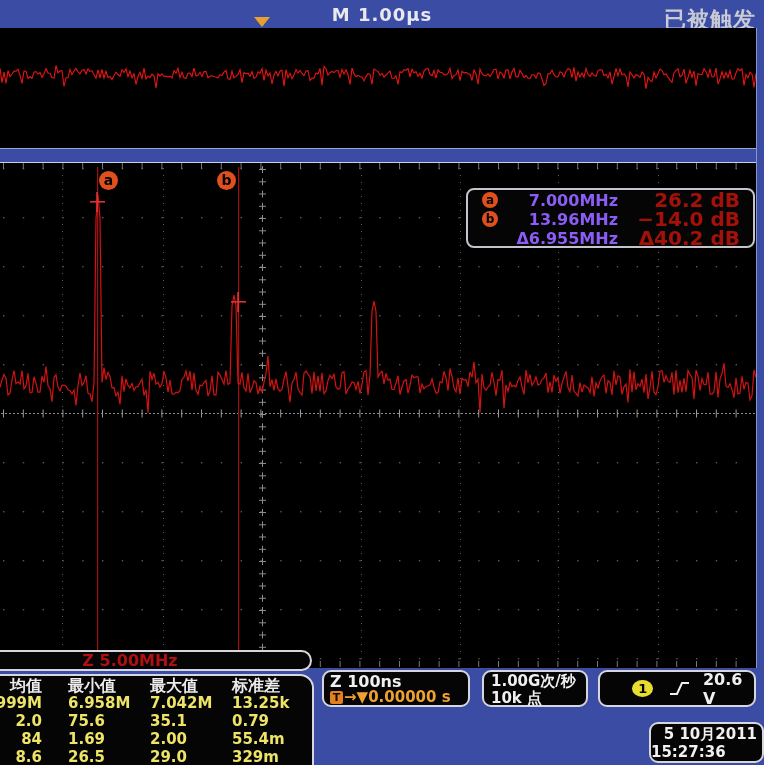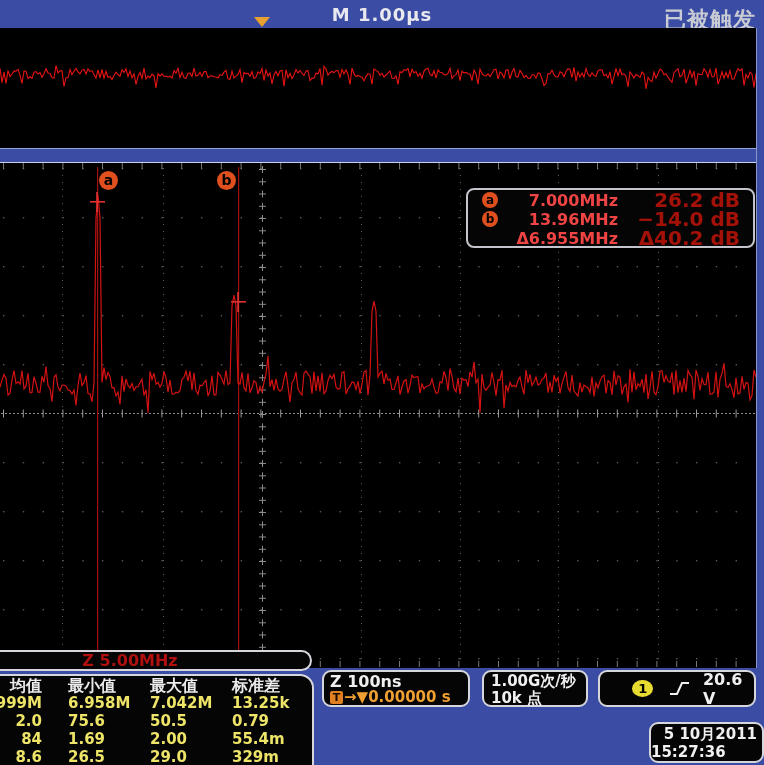--- a/index.html
+++ b/index.html
@@ -20,21 +20,21 @@
   #midband{left:0;top:148px;width:764px;height:15px;background:#3A4CA4;border-top:1px solid #96A4DC;border-bottom:1px solid #C8D0F0;box-sizing:border-box;}
   #fftwin{left:0;top:163px;width:757px;height:505px;background:#000;}
   #rightstrip{right:0;top:28px;width:7px;height:640px;background:#3A4CA4;border-left:1px solid #8A96C8;}
   
   .pkmark{position:absolute;width:19px;height:19px;border-radius:50%;background:#E0501E;color:#000;font-size:14px;line-height:19px;text-align:center;}
   
   #readout{left:466px;top:188px;width:289px;height:60px;background:#050505;border:2px solid #C4C4CC;border-radius:8px;box-sizing:border-box;}
   .ro-row{display:flex;align-items:center;height:18px;margin-top:1px;}
   .ro-dot{width:16px;height:16px;border-radius:50%;background:#E0501E;color:#000;font-size:12px;line-height:16px;text-align:center;margin-left:14px;flex:none;}
   .ro-spacer{width:16px;margin-left:14px;flex:none;}
-  .ro-freq{width:120px;text-align:right;color:#ef4444;font-size:16px;flex:none;}
+  .ro-freq{width:120px;text-align:right;color:#8b5cf6;font-size:16px;flex:none;}
   .ro-level{flex:1;text-align:right;padding-right:13px;color:#A31108;font-size:20px;}
   
   #zbar{left:-22px;top:650px;width:334px;height:21px;background:#050505;border:2px solid #D6D6DC;border-radius:11px;box-sizing:border-box;text-align:center;color:#B01010;font-size:16px;line-height:17px;padding-right:30px;}
   #mpanel{left:-22px;top:674px;width:336px;height:104px;background:#050505;border:2px solid #D6D6DC;border-top-right-radius:14px;box-sizing:border-box;}
   .mcell{position:absolute;white-space:nowrap;}
   .mhead{color:#ECECEC;font-size:16px;}
   .mval{color:#EDE468;font-size:15px;}
   .statbox{position:absolute;top:670px;height:37px;background:#050505;border:2px solid #D6D6DC;border-radius:9px;box-sizing:border-box;color:#F0F0F0;}
   #box-zoomtime{left:322px;width:148px;padding:1px 0 0 6px;}
   #zt-line1{font-size:16px;line-height:17px;color:#F0F0F0;}
@@ -1299,21 +1299,21 @@
       <span class="mcell mhead" style="right: 270px; top: 0px;">均值</span>
       <span class="mcell mhead" style="left: 88px; top: 0px;">最小值</span>
       <span class="mcell mhead" style="left: 170px; top: 0px;">最大值</span>
       <span class="mcell mhead" style="left: 252px; top: 0px;">标准差</span>
       <span class="mcell mval" style="right: 270px; top: 18px;">999M</span>
       <span class="mcell mval" style="left: 88px; top: 18px;">6.958M</span>
       <span class="mcell mval" style="left: 170px; top: 18px;">7.042M</span>
       <span class="mcell mval" style="left: 252px; top: 18px;">13.25k</span>
       <span class="mcell mval" style="right: 270px; top: 36px;">2.0</span>
       <span class="mcell mval" style="left: 88px; top: 36px;">75.6</span>
-      <span class="mcell mval" style="left: 170px; top: 36px;">50.5</span>
+      <span class="mcell mval" style="left: 170px; top: 36px;">35.1</span>
       <span class="mcell mval" style="left: 252px; top: 36px;">0.79</span>
       <span class="mcell mval" style="right: 270px; top: 54px;">84</span>
       <span class="mcell mval" style="left: 88px; top: 54px;">1.69</span>
       <span class="mcell mval" style="left: 170px; top: 54px;">2.00</span>
       <span class="mcell mval" style="left: 252px; top: 54px;">55.4m</span>
       <span class="mcell mval" style="right: 270px; top: 72px;">8.6</span>
       <span class="mcell mval" style="left: 88px; top: 72px;">26.5</span>
       <span class="mcell mval" style="left: 170px; top: 72px;">29.0</span>
       <span class="mcell mval" style="left: 252px; top: 72px;">329m</span>
     </div>

